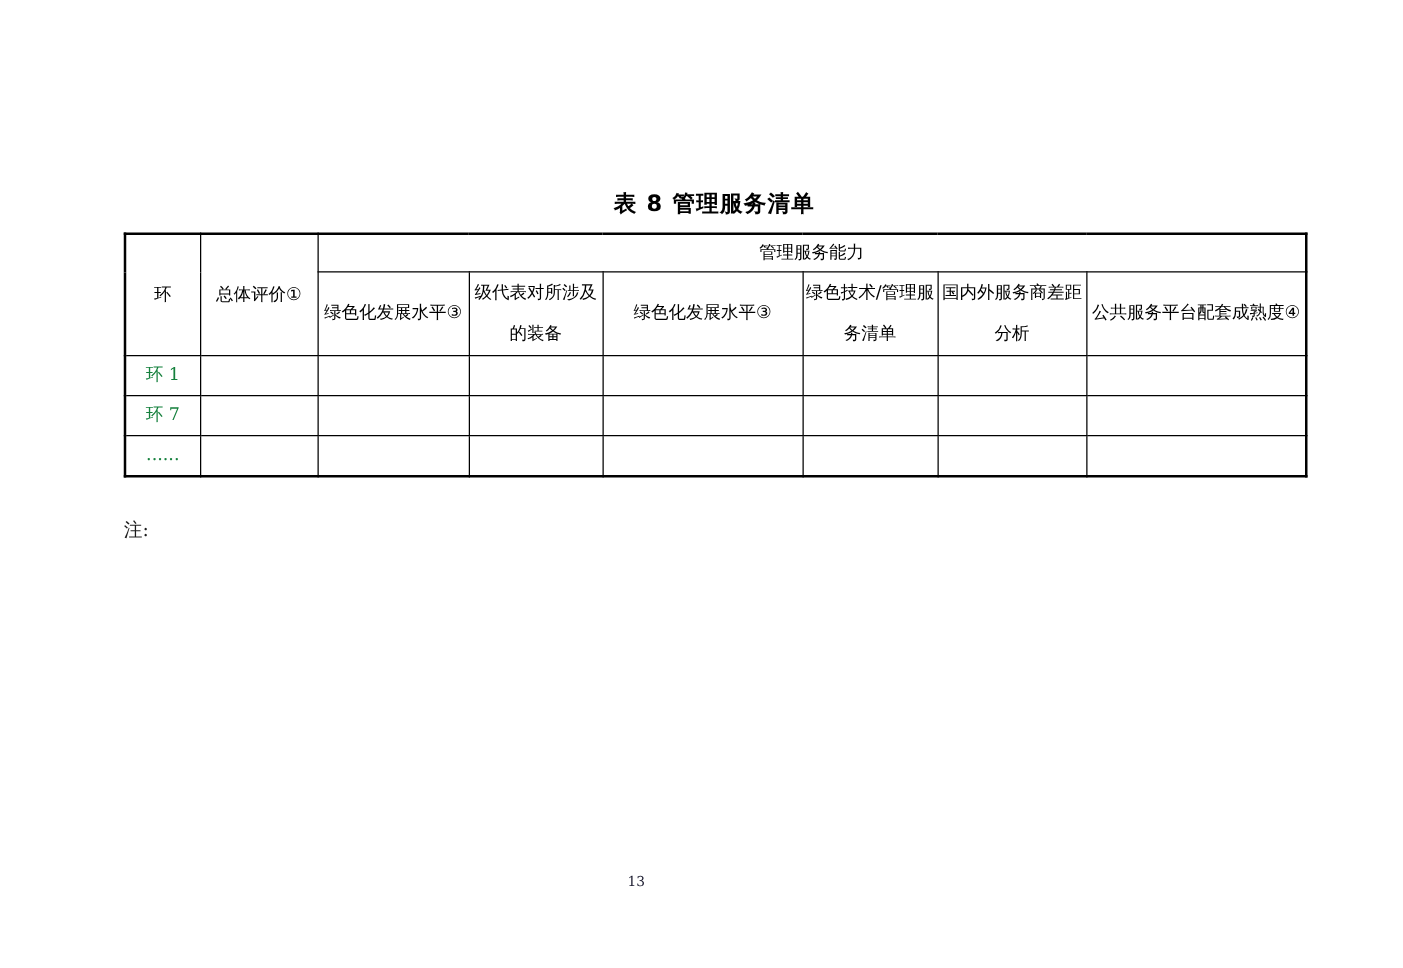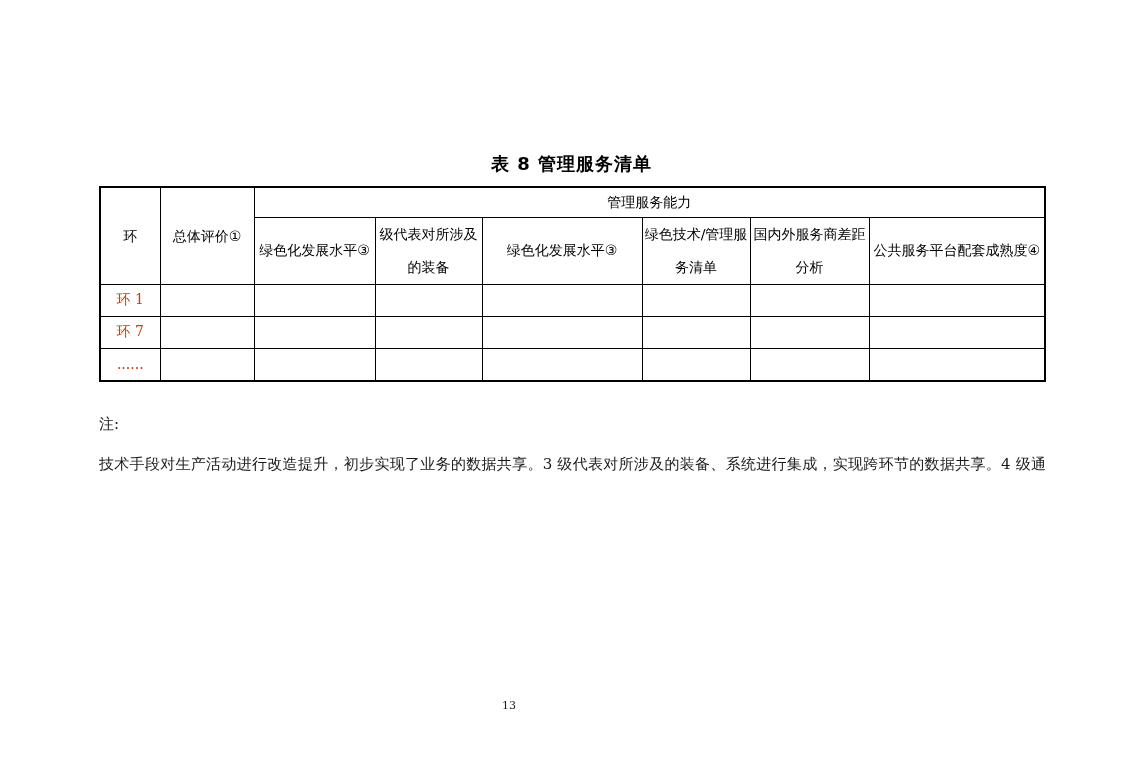--- a/index.html
+++ b/index.html
@@ -52,21 +52,21 @@
     font-size: 14px;
     color: #000000;
   }
   .svc-table .group-row th { height: 29px; line-height: 1.2; }
   .svc-table .sub-row th { height: 65px; line-height: 2.35; }
   .svc-table th.span-cell { line-height: 1.6; }
   .svc-table td {
     height: 31px;
     font-size: 14px;
     font-family: "DejaVu Serif", serif;
-    color: #c2410c;
+    color: #15803d;
   }
   .notes {
     position: absolute;
     left: 88px;
     top: 404px;
     width: 947px;
     font-size: 15px;
     color: #1a1a1a;
   }
   .note-line {
@@ -149,18 +149,17 @@
       <td></td>
       <td></td>
       <td></td>
       <td></td>
     </tr>
   </tbody>
     </table>
 
   <div class="notes">
     <div class="note-line">注:</div>
-    <div class="note-line fill">技术手段对生产活动进行改造提升，初步实现了业务的数据共享。3 级代表对所涉及的装备、系统进行集成，实现跨环节的数据共享。4 级通</div>
   </div>
 
   <div class="page-number">13</div>
 
 </div>
 
 </body></html>

